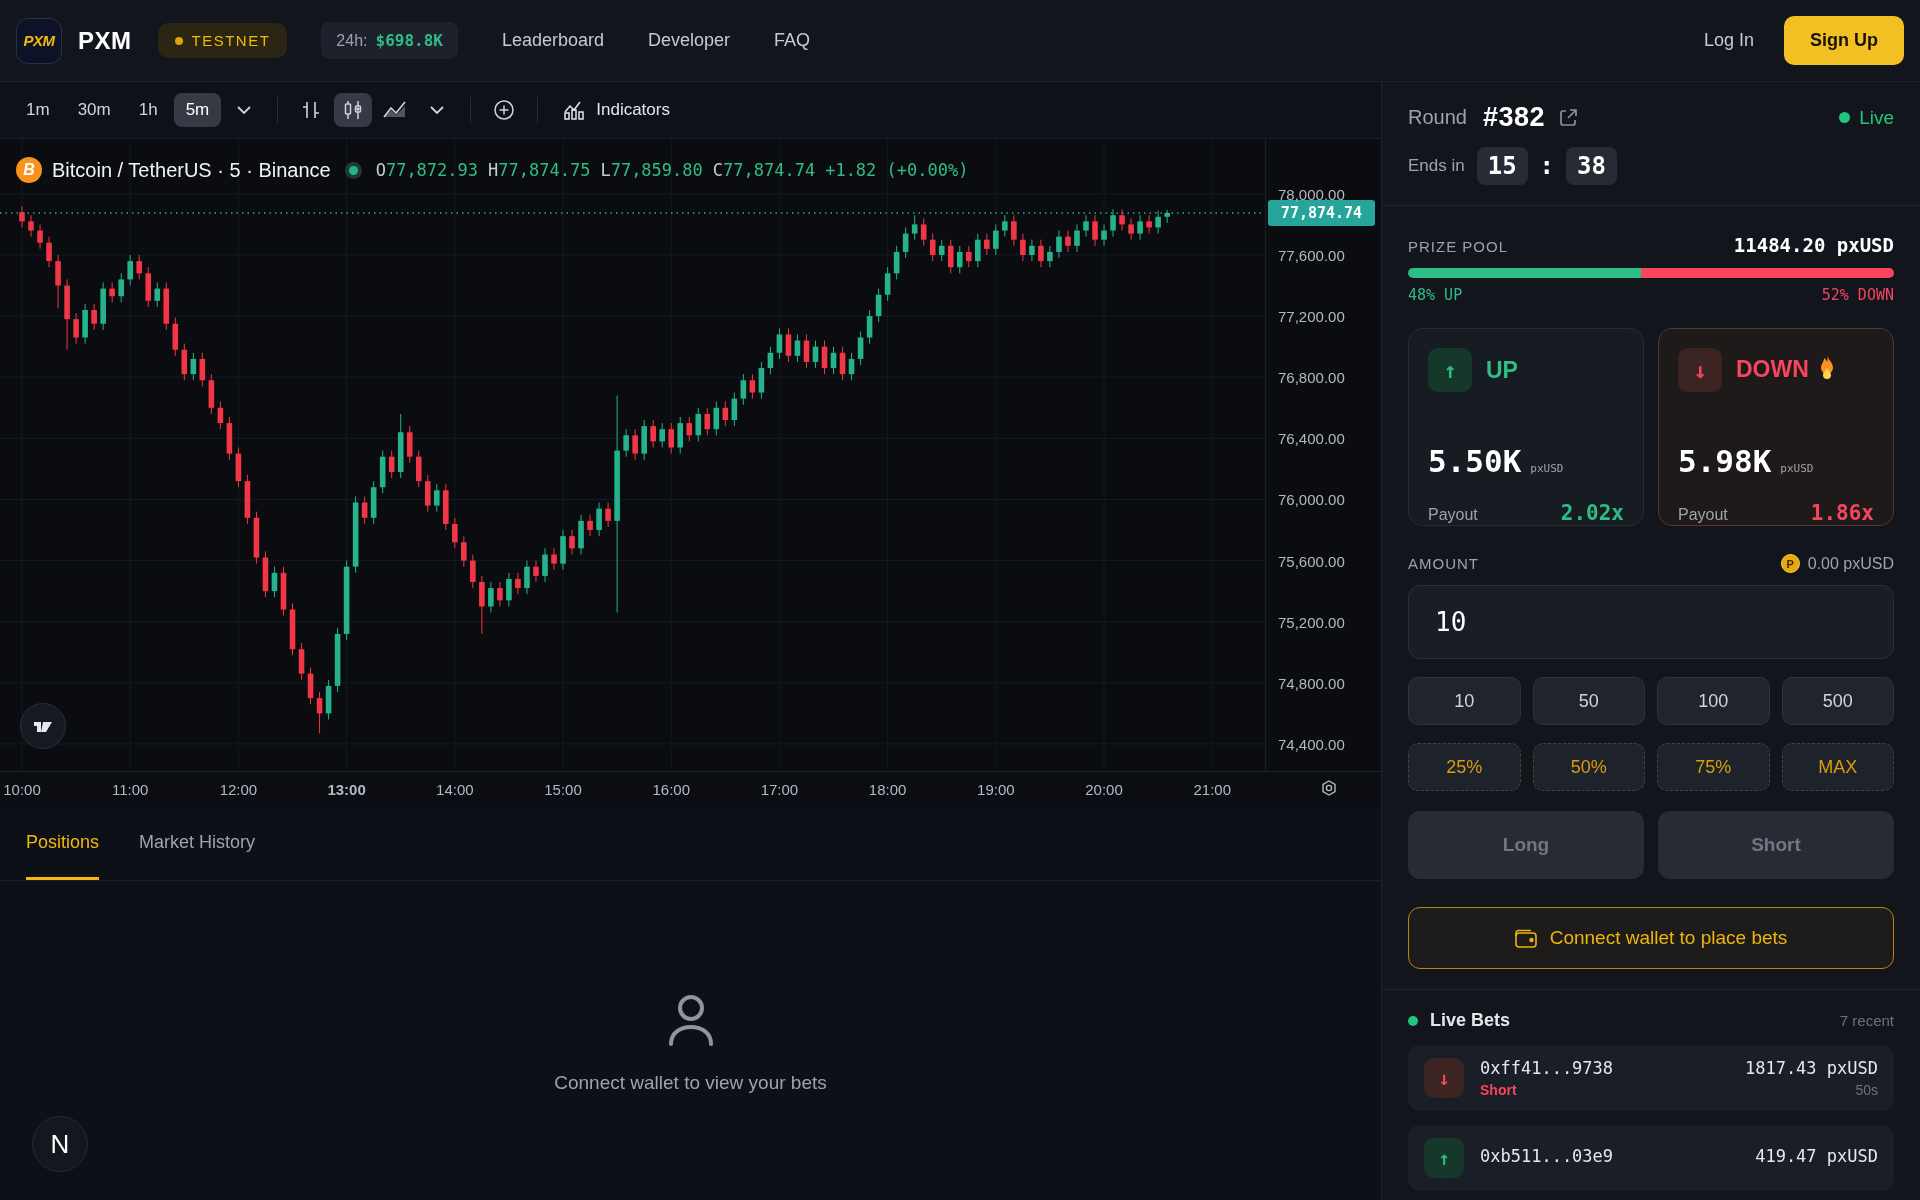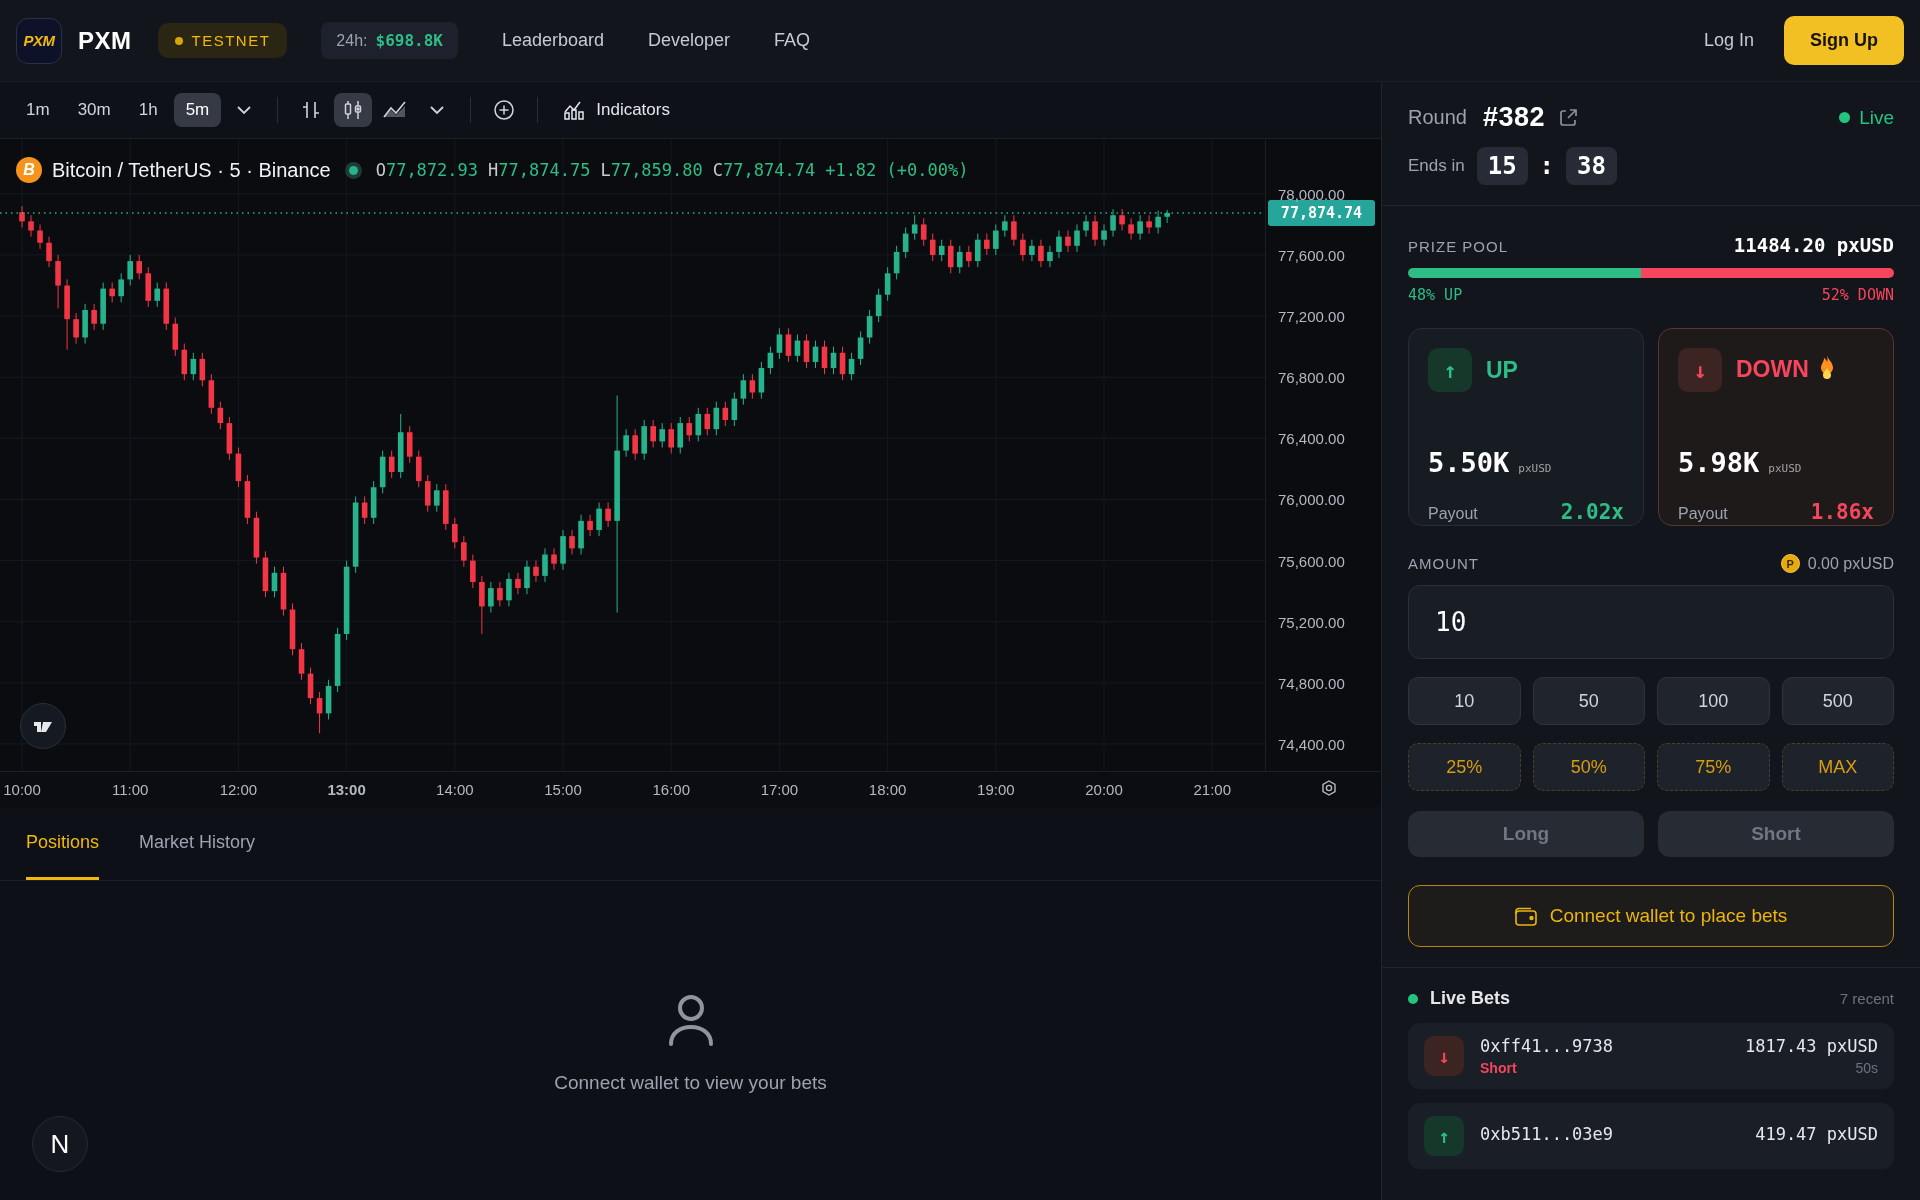--- a/index.html
+++ b/index.html
@@ -96,39 +96,39 @@
   .bet-card{background:#171b22;border:1px solid #262b35;border-radius:14px;padding:19px;height:198px;cursor:pointer;}
   .bet-card.down{background:#1e1a1a;border-color:#573632;}
   .card-head{display:flex;align-items:center;gap:14px;}
   .dir-ico{width:44px;height:44px;border-radius:10px;display:flex;align-items:center;justify-content:center;font-size:22px;font-weight:bold;font-family:"DejaVu Sans Mono",monospace;}
   .dir-ico.up-ico{background:#16382b;color:#2ebd85;}
   .dir-ico.down-ico{background:#3c2423;color:#f6465d;}
   .dir-name{font-size:23px;font-weight:bold;}
   .dir-name.up{color:#2ebd85;}
   .dir-name.down{color:#f6465d;}
   .card-amt{margin-top:22px;display:flex;align-items:baseline;gap:9px;}
-  .card-amt .big{color:#fff;font-size:27px;font-weight:bold;}
+  .card-amt .big{color:#fff;font-size:31px;font-weight:bold;}
   .card-amt .cur{color:#a3a3a3;font-size:11px;margin-top:48px;}
   .card-payout{margin-top:22px;display:flex;align-items:baseline;justify-content:space-between;}
   .card-payout .lbl{color:#9ca3af;font-size:16px;}
   .card-payout .val{font-size:21px;font-weight:bold;}
   .card-payout .val.up{color:#2ebd85;}
   .card-payout .val.down{color:#f6465d;}
   .flame{display:inline-block;margin-left:8px;vertical-align:-2px;}
 
   .amount-row{margin-top:28px;display:flex;align-items:center;justify-content:space-between;}
   .amount-label{color:#9ca3af;font-size:15px;letter-spacing:1px;}
   .balance{display:flex;align-items:center;gap:8px;color:#9ca3af;font-size:16px;}
   .coin{width:19px;height:19px;border-radius:50%;background:#e8a90c;color:#3a2b04;font-size:11px;font-weight:bold;display:flex;align-items:center;justify-content:center;border:1px solid #f6c94a;}
   .amount-input{margin-top:12px;width:100%;height:74px;background:#191d25;border:1px solid #2a2f3a;border-radius:12px;color:#fff;font-size:26px;font-family:"DejaVu Sans Mono",monospace;padding:0 26px;outline:none;}
   .quick-grid{margin-top:18px;display:grid;grid-template-columns:repeat(4,1fr);gap:12px;}
   .quick-btn{height:48px;background:#20242d;border:1px solid #2d323c;border-radius:10px;color:#d1d5db;font-size:18px;cursor:pointer;}
   .pct-btn{height:48px;background:#1e222b;border:1px dashed #4a4128;border-radius:10px;color:#d99e0b;font-size:18px;cursor:pointer;}
   .actions{margin-top:20px;display:grid;grid-template-columns:1fr 1fr;gap:14px;}
-  .action-btn{height:46px;background:#262b34;border:none;border-radius:12px;color:#707783;font-size:19px;font-weight:bold;cursor:pointer;}
+  .action-btn{height:68px;background:#262b34;border:none;border-radius:12px;color:#707783;font-size:19px;font-weight:bold;cursor:pointer;}
   .connect-btn{margin-top:28px;width:100%;height:62px;background:rgba(234,179,8,0.05);border:1.5px solid #b8860b;border-radius:12px;color:#ecb40f;font-size:19px;cursor:pointer;display:flex;align-items:center;justify-content:center;gap:13px;}
 
   .lb-head{display:flex;align-items:center;}
   .lb-dot{width:10px;height:10px;border-radius:50%;background:#22c57e;margin-right:12px;}
   .lb-title{color:#e5e7eb;font-size:18px;font-weight:bold;}
   .lb-recent{margin-left:auto;color:#6b7280;font-size:15px;}
   .bet-row{margin-top:14px;background:#1a1e26;border-radius:12px;padding:13px 16px;display:flex;align-items:center;}
   .bet-ico{width:40px;height:40px;border-radius:10px;display:flex;align-items:center;justify-content:center;font-size:19px;font-weight:bold;font-family:"DejaVu Sans Mono",monospace;flex:none;}
   .bet-ico.down-ico{background:#3c2423;color:#f6465d;}
   .bet-ico.up-ico{background:#16382b;color:#2ebd85;}

